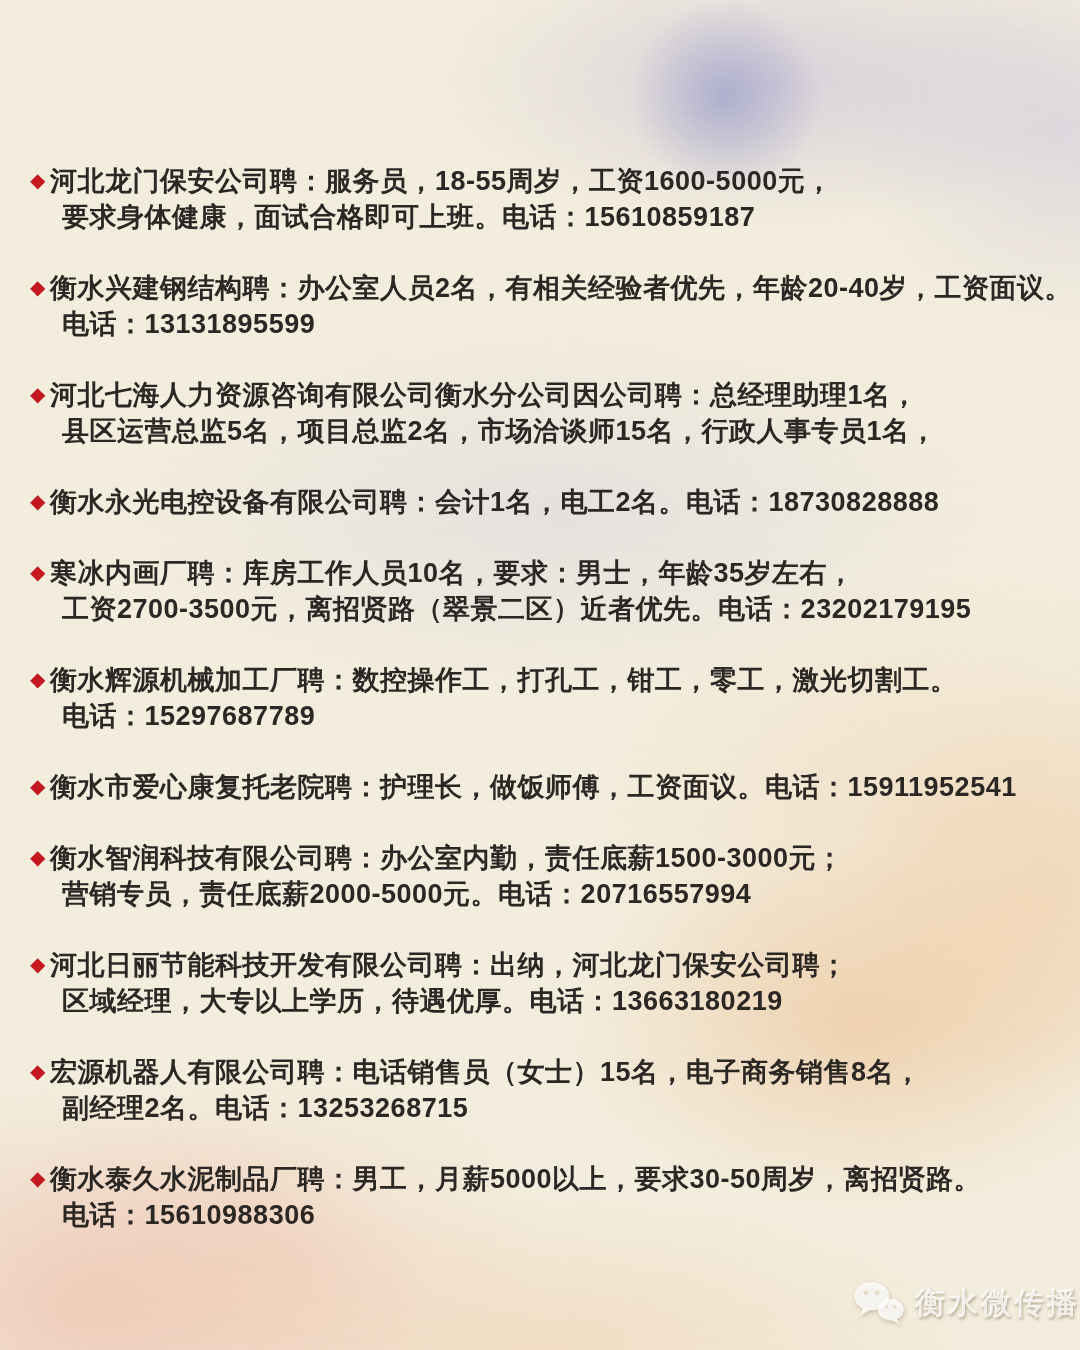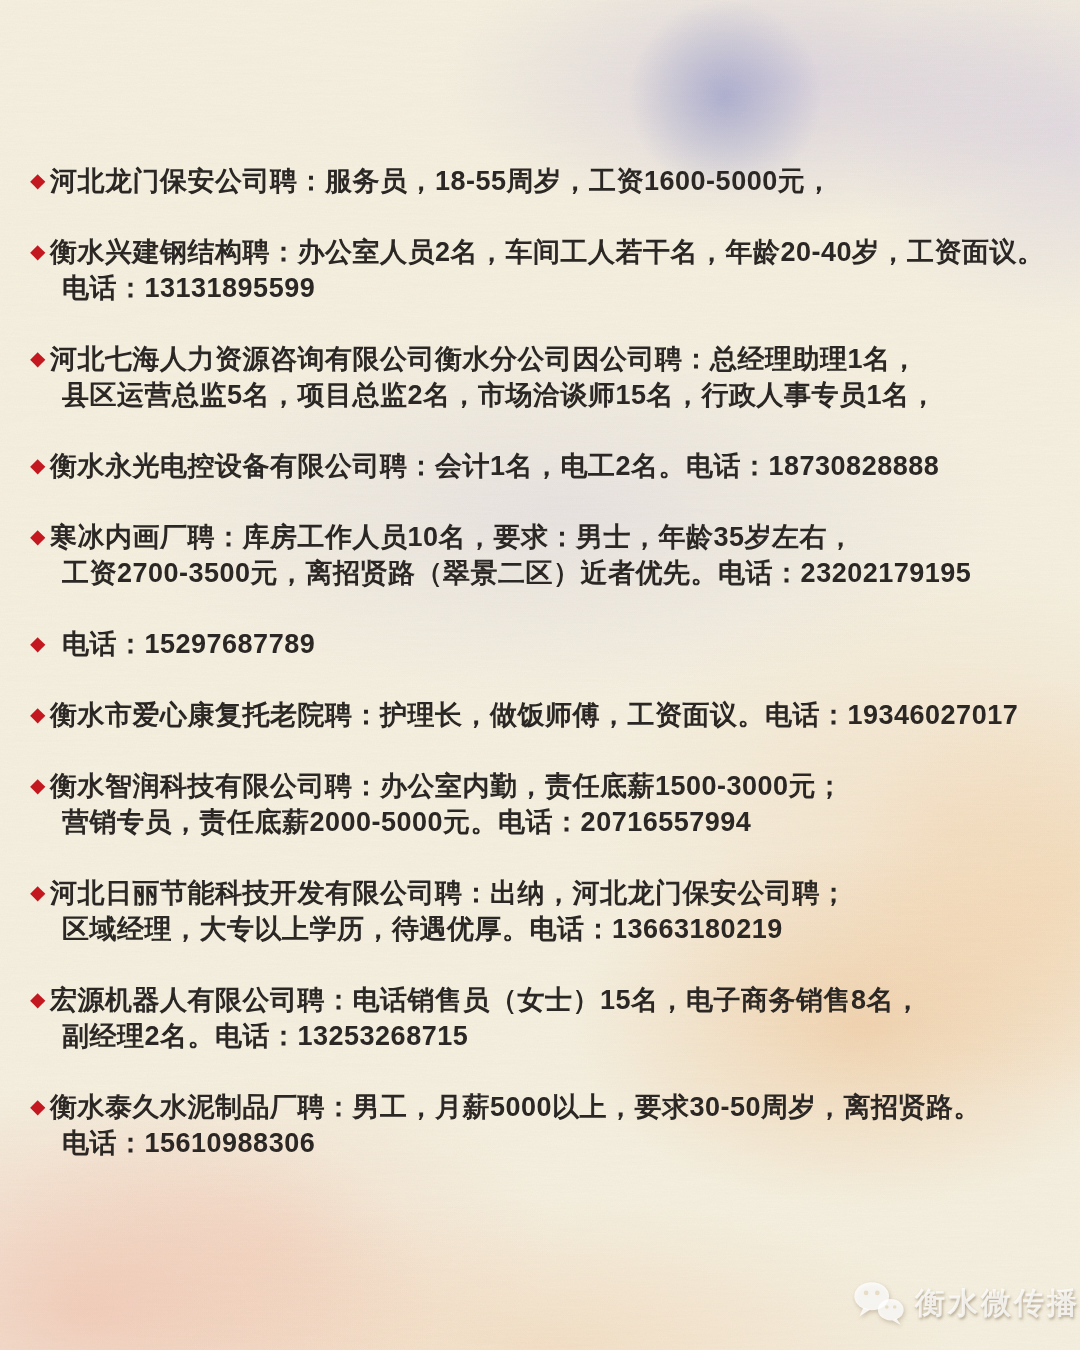--- a/index.html
+++ b/index.html
@@ -71,27 +71,28 @@
   </filter>
   <rect width="1080" height="1350" filter="url(#grainF)"></rect>
   <rect width="1080" height="1350" filter="url(#fiberF)"></rect>
 </svg>
 
 <main class="listings">
   <article class="item">
     <span class="bullet">◆</span>
     <div class="lines">
         <div class="line">河北龙门保安公司聘：服务员，18-55周岁，工资1600-5000元，</div>
+        <div class="line cont">要求身体健康，面试合格即可上班。电话：15610859187</div>
       </div>
   </article>
 
   <article class="item">
     <span class="bullet">◆</span>
     <div class="lines">
-        <div class="line">衡水兴建钢结构聘：办公室人员2名，车间工人若干名，年龄20-40岁，工资面议。</div>
+        <div class="line">衡水兴建钢结构聘：办公室人员2名，有相关经验者优先，年龄20-40岁，工资面议。</div>
         <div class="line cont">电话：13131895599</div>
       </div>
   </article>
 
   <article class="item">
     <span class="bullet">◆</span>
     <div class="lines">
         <div class="line">河北七海人力资源咨询有限公司衡水分公司因公司聘：总经理助理1名，</div>
         <div class="line cont">县区运营总监5名，项目总监2名，市场洽谈师15名，行政人事专员1名，</div>
       </div>
@@ -108,28 +109,29 @@
     <span class="bullet">◆</span>
     <div class="lines">
         <div class="line">寒冰内画厂聘：库房工作人员10名，要求：男士，年龄35岁左右，</div>
         <div class="line cont">工资2700-3500元，离招贤路（翠景二区）近者优先。电话：23202179195</div>
       </div>
   </article>
 
   <article class="item">
     <span class="bullet">◆</span>
     <div class="lines">
+        <div class="line">衡水辉源机械加工厂聘：数控操作工，打孔工，钳工，零工，激光切割工。</div>
         <div class="line cont">电话：15297687789</div>
       </div>
   </article>
 
   <article class="item">
     <span class="bullet">◆</span>
     <div class="lines">
-        <div class="line">衡水市爱心康复托老院聘：护理长，做饭师傅，工资面议。电话：19346027017</div>
+        <div class="line">衡水市爱心康复托老院聘：护理长，做饭师傅，工资面议。电话：15911952541</div>
       </div>
   </article>
 
   <article class="item">
     <span class="bullet">◆</span>
     <div class="lines">
         <div class="line">衡水智润科技有限公司聘：办公室内勤，责任底薪1500-3000元；</div>
         <div class="line cont">营销专员，责任底薪2000-5000元。电话：20716557994</div>
       </div>
   </article>

